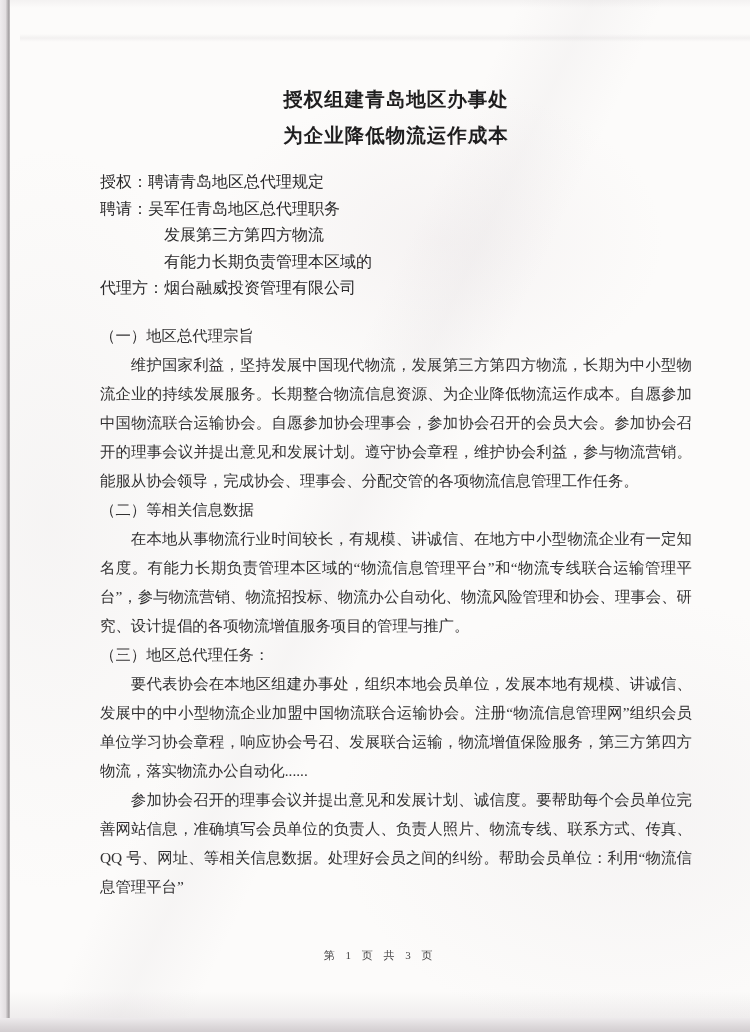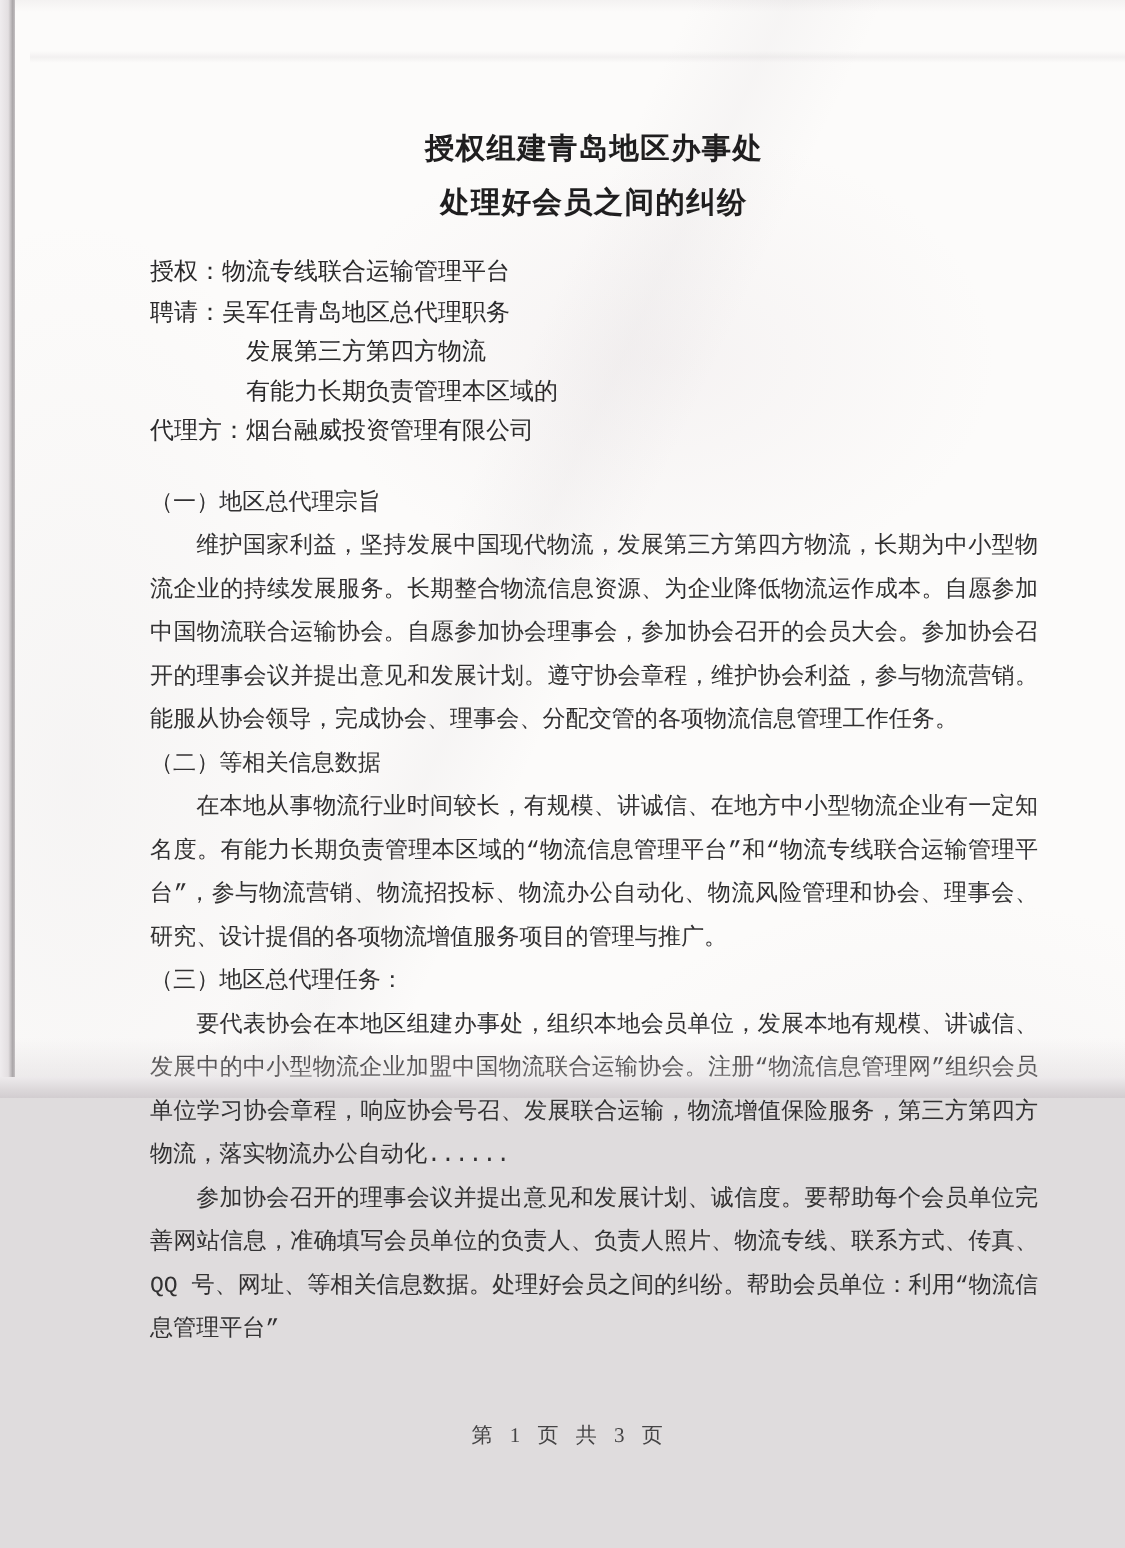--- a/index.html
+++ b/index.html
@@ -7,21 +7,21 @@
     padding: 0;
     width: 750px;
     height: 1032px;
     overflow: hidden;
     background: #dfdcdd;
     font-family: "Liberation Serif", "DejaVu Serif", serif;
   }
   .scan {
     position: relative;
     width: 750px;
-    height: 732px;
+    height: 1032px;
     background: #d9d5d7;
   }
   
   .paper {
     position: absolute;
     left: 10px;
     top: 0;
     right: 0;
     bottom: 14px;
     background:
@@ -74,49 +74,49 @@
   }
   .preamble p { margin: 0; white-space: nowrap; }
   .preamble p.hang { padding-left: 64px; }
   .docbody {
     margin-top: 19px;
     font-size: 15.4px;
     line-height: 29px;
     text-align: justify;
     color: #323132;
   }
-  .docbody p { margin: 0; font-family: Liberation Mono, monospace; }
+  .docbody p { margin: 0; }
   .docbody p.sec-heading { text-align: left; }
   .docbody p.para { text-indent: 2em; }
   .footer {
     position: absolute;
     left: 0; right: 0;
     top: 948px;
     text-align: center;
-    font-size: 14px;
+    font-size: 11px;
     letter-spacing: 4px;
     color: #454445;
   }
 </style>
 </head>
 <body>
 
 <div class="scan">
   <div class="left-strip"></div>
   <div class="paper">
     <div class="top-streak"></div>
     <div class="content">
 
       <div class="title">
         <div>授权组建青岛地区办事处</div>
-        <div>处理好会员之间的纠纷</div>
+        <div>为企业降低物流运作成本</div>
       </div>
 
       <div class="preamble">
-        <p>授权：物流专线联合运输管理平台</p>
+        <p>授权：聘请青岛地区总代理规定</p>
         <p>聘请：吴军任青岛地区总代理职务</p>
         <p class="hang">发展第三方第四方物流</p>
         <p class="hang">有能力长期负责管理本区域的</p>
         <p>代理方：烟台融威投资管理有限公司</p>
       </div>
 
       <div class="docbody">
         <p class="sec-heading">（一）地区总代理宗旨</p>
         <p class="para">维护国家利益，坚持发展中国现代物流，发展第三方第四方物流，长期为中小型物流企业的持续发展服务。长期整合物流信息资源、为企业降低物流运作成本。自愿参加中国物流联合运输协会。自愿参加协会理事会，参加协会召开的会员大会。参加协会召开的理事会议并提出意见和发展计划。遵守协会章程，维护协会利益，参与物流营销。能服从协会领导，完成协会、理事会、分配交管的各项物流信息管理工作任务。</p>
 

